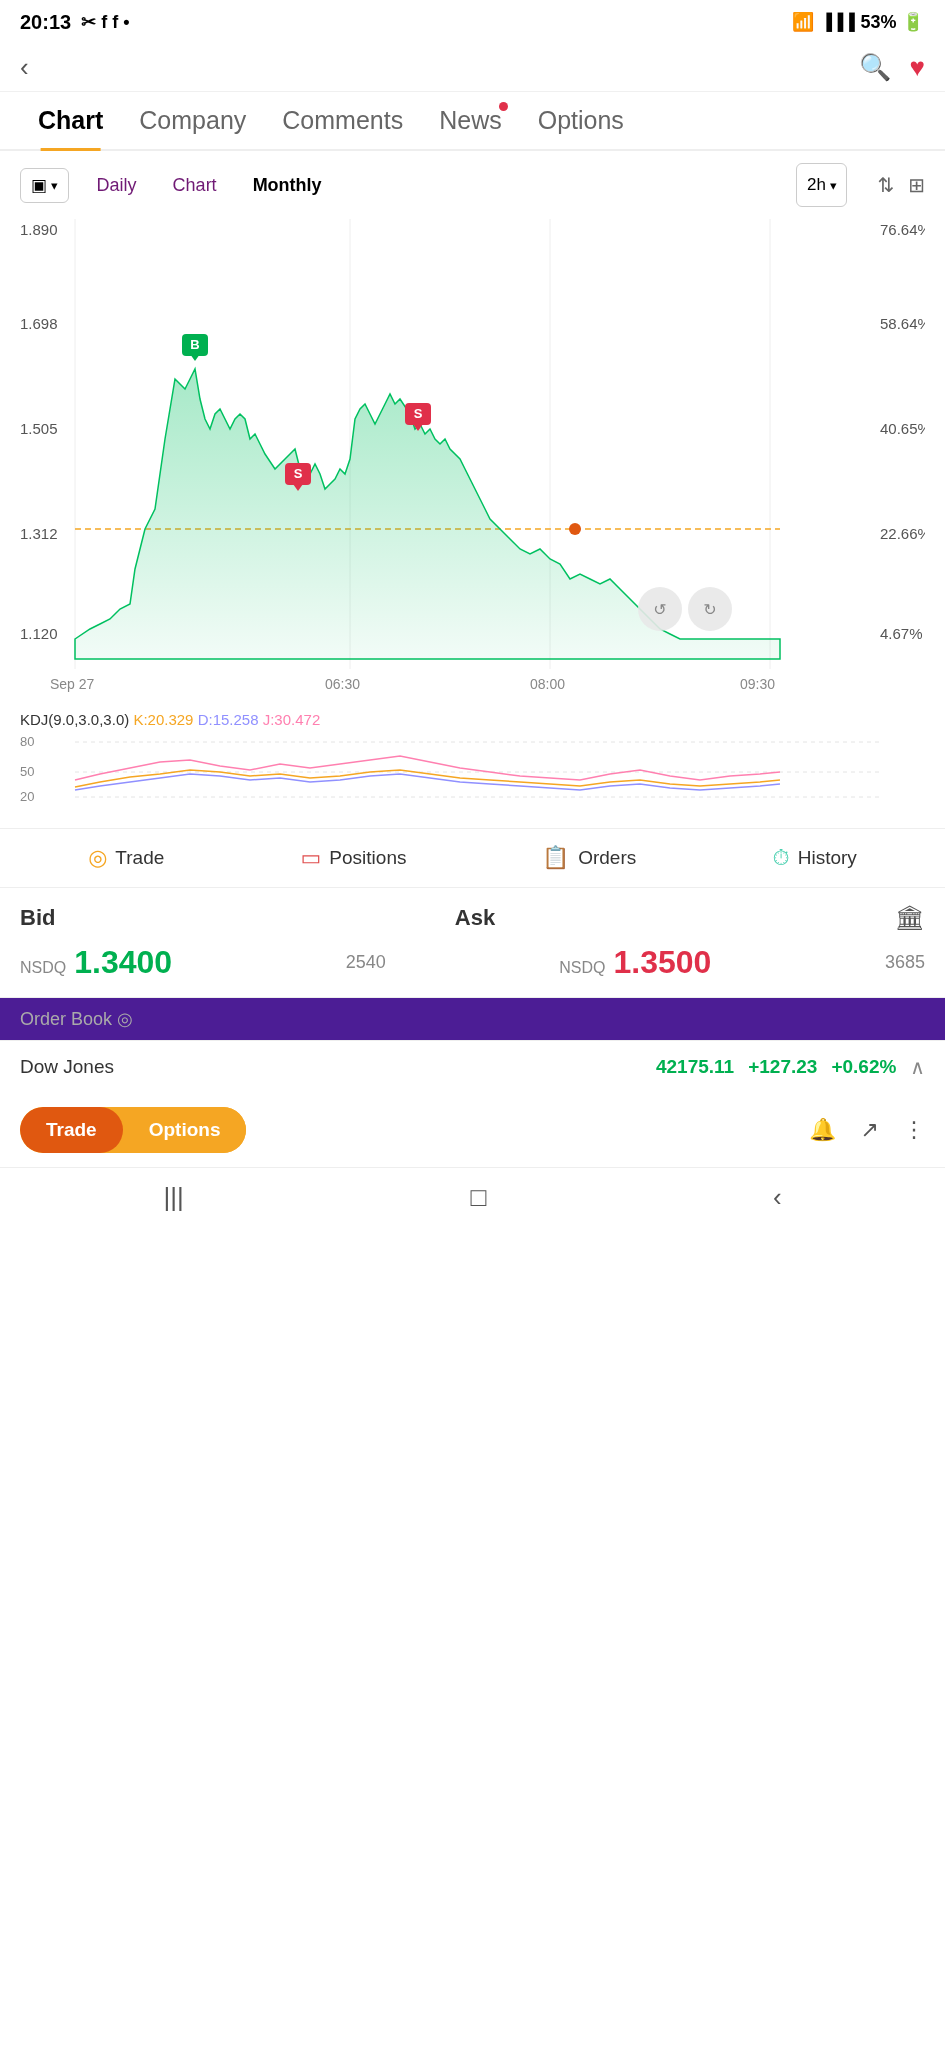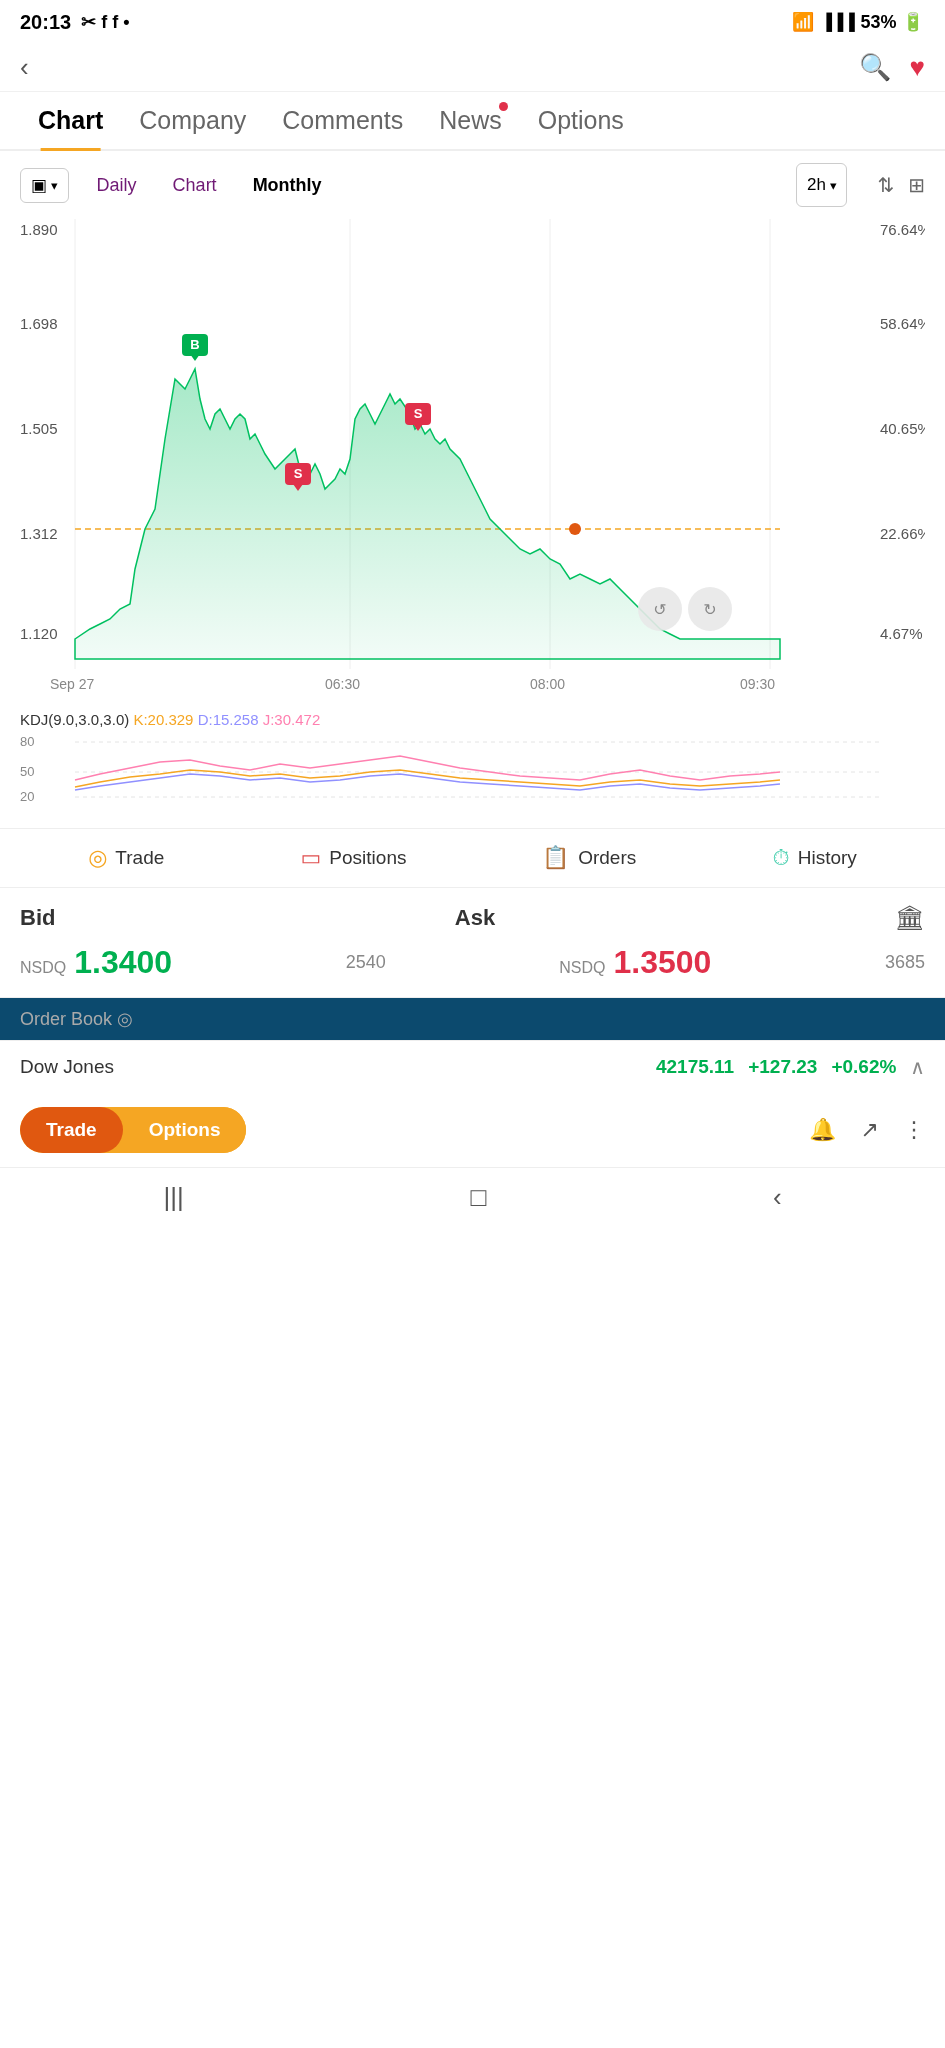--- a/index.html
+++ b/index.html
@@ -274,21 +274,21 @@
       align-items: center;
       padding: 14px 20px;
       background: #fff;
       border-top: 1px solid #eee;
     }
     .nav-icon { font-size: 26px; color: #555; cursor: pointer; }
 
     
     .order-book-section {
       padding: 10px 20px;
-      background: #0c4a6e;
+      background: #4c1d95;
       font-size: 18px;
       color: #aaa;
       border-top: 1px solid #eee;
     }
   </style>
 </head>
 <body>
 
 <div class="status-bar">
   <div class="status-left">

